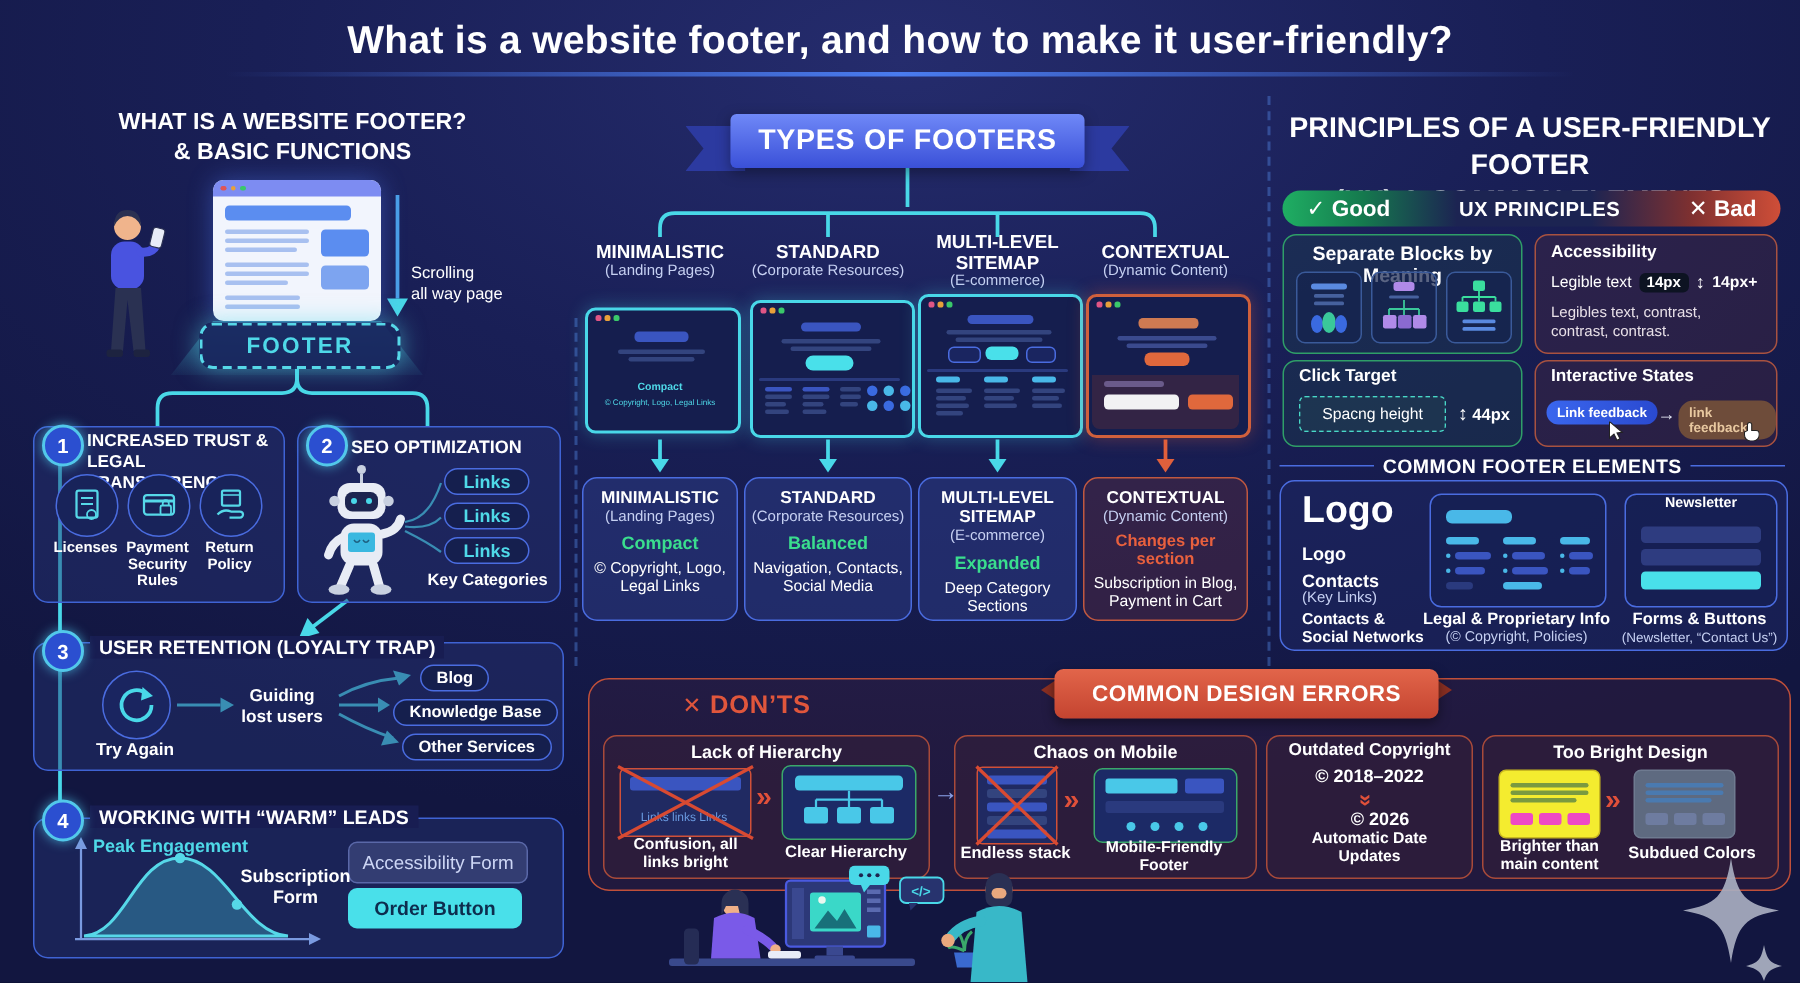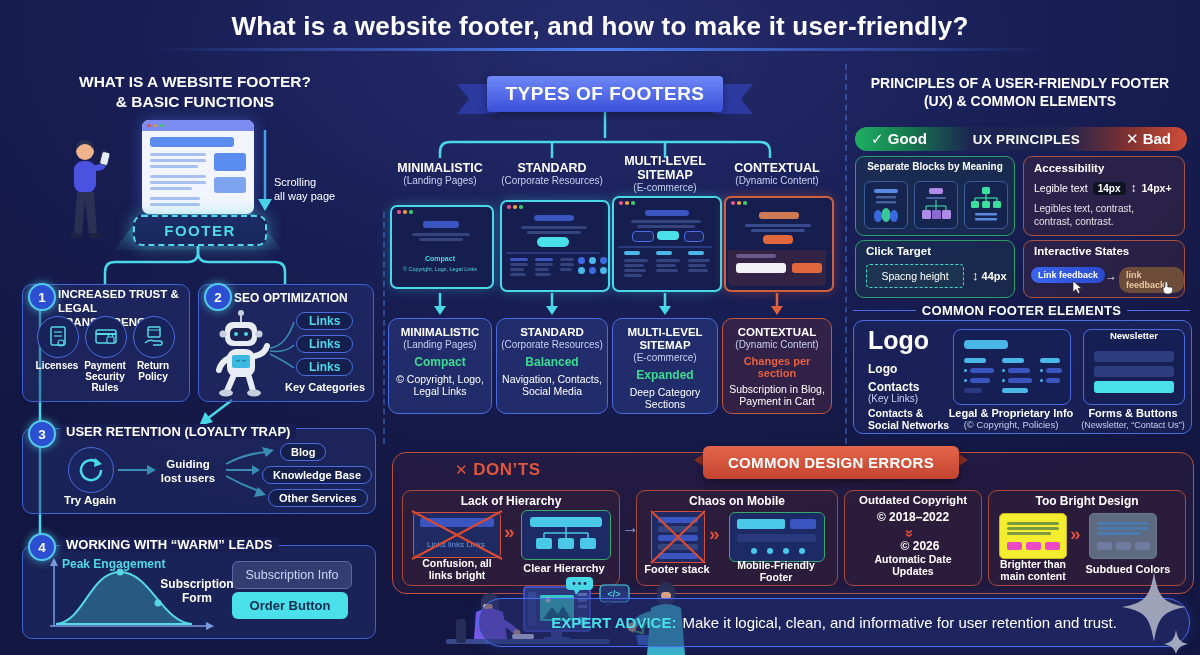--- a/index.html
+++ b/index.html
@@ -215,21 +215,21 @@
       <polygon points="166,66 166,74 174,70" fill="#7a9ae0"></polygon>
     <path d="M16,68 C44,66 50,16 80,16 C110,16 122,66 152,68 Z" fill="rgba(73,216,234,.3)" stroke="#56d8e8" stroke-width="2"></path>
     <circle cx="80" cy="16" r="3.5" fill="#56d8e8"></circle>
       <circle cx="118" cy="47" r="3.5" fill="#56d8e8"></circle>
   </svg>
   <div class="abs b" style="left:62px;top:557px;color:#4fd9e8;font-size:12px;z-index:4">Peak Engagement</div>
   <div class="abs b ctr" style="left:158px;top:578px;width:78px;font-size:12px;line-height:1.15;z-index:4">
     <div>Subscription</div>
       <div>Form</div>
   </div>
-  <div class="abs" style="left:232px;top:561px;width:118px;height:26px;background:#333d72;border:1px solid #5a68a8;border-radius:6px;color:#cdd6f5;font-size:12.5px;display:flex;align-items:center;justify-content:center;z-index:3">Subscription Info</div>
+  <div class="abs" style="left:232px;top:561px;width:118px;height:26px;background:#333d72;border:1px solid #5a68a8;border-radius:6px;color:#cdd6f5;font-size:12.5px;display:flex;align-items:center;justify-content:center;z-index:3">Accessibility Form</div>
   <div class="abs b" style="left:232px;top:592px;width:116px;height:27px;background:#49e0ea;border-radius:6px;color:#0d2d4e;font-size:13px;display:flex;align-items:center;justify-content:center;z-index:3">Order Button</div>
 
   <div class="abs" style="left:457px;top:84px;width:40px;height:30px;background:#2c3aa0;clip-path:polygon(0 0,100% 0,100% 100%,0 100%,30% 50%);z-index:2"></div>
   <div class="abs" style="left:713px;top:84px;width:40px;height:30px;background:#2c3aa0;clip-path:polygon(0 0,100% 0,70% 50%,100% 100%,0 100%);z-index:2"></div>
   <div class="abs b ctr" style="left:487px;top:76px;width:236px;height:36px;line-height:36px;font-size:19px;letter-spacing:.5px;background:linear-gradient(180deg,#6f88f7,#3a50d8);border-radius:4px;box-shadow:0 3px 9px rgba(0,0,0,.35);z-index:3">TYPES OF FOOTERS</div>
 
   <div class="abs" style="left:388px;top:161px;width:104px;z-index:2">
     <div class="ctitle">MINIMALISTIC</div>
       <div class="csub">(Landing Pages)</div>
   </div>
@@ -353,35 +353,35 @@
     <div class="kw">Expanded</div>
     <div class="ddesc">Deep Category Sections</div>
   </div>
   <div class="dcard" style="left:722px;top:318px;width:110px;height:96px;border-color:#c05840;background:rgba(96,46,60,.38)">
     <div class="ctitle" style="font-size:11.5px">CONTEXTUAL</div>
     <div class="csub">(Dynamic Content)</div>
     <div class="kw" style="color:#e8603e;font-size:11px">Changes per section</div>
     <div class="ddesc">Subscription in Blog, Payment in Cart</div>
   </div>
 
-  <div class="abs b ctr" style="left:850px;top:74px;width:340px;font-size:14px;line-height:1.3;z-index:2">
+  <div class="abs b ctr" style="left:850px;top:74px;width:340px;font-size:19px;line-height:1.3;z-index:2">
     <div>PRINCIPLES OF A USER-FRIENDLY FOOTER</div>
       <div>(UX) &amp; COMMON ELEMENTS</div>
   </div>
 
   <div class="abs" style="left:855px;top:127px;width:332px;height:24px;border-radius:12px;z-index:2;background:linear-gradient(90deg,#1fae63 0%,#157a4e 16%,#1c2452 35%,#1c2452 62%,#7e3030 82%,#cf4e38 100%);display:flex;align-items:center;justify-content:space-between;padding:0 16px;box-sizing:border-box">
     <span class="b" style="font-size:15px">
       <span>✓</span> <span>Good</span></span>
     <span class="b" style="font-size:13.5px;letter-spacing:.3px">UX PRINCIPLES</span>
     <span class="b" style="font-size:15px">
       <span>✕</span> <span>Bad</span></span>
   </div>
 
   <div class="abs" style="left:855px;top:156px;width:158px;height:78px;border:1.5px solid #2f9e68;border-radius:9px;background:rgba(28,66,74,.35);z-index:2">
-    <div class="b ctr" style="font-size:10px;margin-top:4px">Separate Blocks by Meaning</div>
+    <div class="b ctr" style="font-size:13px;margin-top:4px">Separate Blocks by Meaning</div>
     <div class="abs" style="left:8px;top:24px;width:42px;height:46px;background:rgba(22,36,78,.7);border:1px solid #3a5a9a;border-radius:6px">
       <svg width="42" height="46" viewBox="0 0 42 46">
           <rect x="9" y="7" width="24" height="4" rx="2" fill="#5a8ae0"></rect>
           <rect x="11" y="14" width="20" height="2.5" rx="1" fill="#46619e"></rect>
           <rect x="11" y="19" width="20" height="2.5" rx="1" fill="#46619e"></rect>
           <ellipse cx="13" cy="34" rx="4" ry="6" fill="#3a6ae0"></ellipse>
           <ellipse cx="21" cy="33" rx="4.5" ry="7" fill="#3ac89a"></ellipse>
           <ellipse cx="29" cy="34" rx="4" ry="6" fill="#3a6ae0"></ellipse>
         </svg>
     </div>
@@ -560,21 +560,21 @@
     <div class="chev" style="left:72px;top:32px">»</div>
     <div class="abs" style="left:92px;top:21px;width:94px;height:48px;background:#1c2a66;border:1.5px solid #3aa86a;border-radius:6px">
       <div class="bar" style="left:7px;top:6px;width:48px;height:10px;background:#49c8e8;border-radius:2px"></div>
       <div class="bar" style="left:60px;top:6px;width:26px;height:10px;background:#3a55c0;border-radius:2px"></div>
       <div class="bar" style="left:7px;top:21px;width:79px;height:8px;background:#2a3a7e;border-radius:2px"></div>
       <div class="bar" style="left:21px;top:35px;width:6px;height:6px;background:#49c8e8;border-radius:50%"></div>
       <div class="bar" style="left:37px;top:35px;width:6px;height:6px;background:#49c8e8;border-radius:50%"></div>
       <div class="bar" style="left:53px;top:35px;width:6px;height:6px;background:#49c8e8;border-radius:50%"></div>
       <div class="bar" style="left:69px;top:35px;width:6px;height:6px;background:#49c8e8;border-radius:50%"></div>
     </div>
-    <div class="gcap" style="left:0;top:72px;width:80px;font-size:11px">Footer stack</div>
+    <div class="gcap" style="left:0;top:72px;width:80px;font-size:11px">Endless stack</div>
     <div class="gcap" style="left:88px;top:69px;width:102px">
       <div>Mobile-Friendly</div>
         <div>Footer</div>
     </div>
   </div>
 
   <div class="errbox" style="left:844px;top:490px;width:136px;height:94px;z-index:3">
     <div class="etitle" style="font-size:11.5px">Outdated Copyright</div>
     <div class="abs b ctr" style="left:0;right:0;top:19px;font-size:12px">© 2018–2022</div>
     <div class="abs" style="left:62px;top:33px;color:#e0503a;font-weight:bold;font-size:15px;transform:rotate(90deg);letter-spacing:-2px">»</div>
@@ -642,23 +642,19 @@
     <path d="M208,58 h14 l-2,10 h-10 z" fill="#3a6ad0"></path>
     <path d="M215,57 q-1,-10 -6,-14 M215,57 q0,-9 5,-13 M215,57 q-8,-4 -11,-2" stroke="#3aa86a" stroke-width="2" fill="none"></path>
     <circle cx="238" cy="16" r="9" fill="#eaa87e"></circle>
     <path d="M229,14 a9,9 0 0 1 18,0 v7 q0,7 -9,7 q-9,0 -9,-7 z" fill="#2a3054"></path>
     <rect x="233" y="15" width="10" height="7" rx="3.5" fill="#eaa87e"></rect>
     <path d="M223,31 q15,-8 30,0 l4,47 h-38 z" fill="#38b8c8"></path>
     <path d="M226,37 q-14,2 -21,12" stroke="#38b8c8" stroke-width="7" fill="none" stroke-linecap="round"></path>
     <circle cx="204" cy="50" r="4.5" fill="#eaa87e"></circle>
   </svg>
 
-  <div class="abs" style="left:478px;top:598px;width:710px;height:47px;border:1.5px solid #4a6cf0;border-radius:24px;background:rgba(38,50,118,.55);box-shadow:0 0 14px rgba(60,90,220,.3);display:flex;align-items:center;justify-content:center;gap:6px;z-index:4">
-    <span class="b" style="color:#49e0ea;font-size:15px">EXPERT ADVICE:</span>
-    <span style="font-size:15px">Make it logical, clean, and informative for user retention and trust.</span>
-  </div>
 
   <svg class="abs" style="left:1120px;top:572px;z-index:5" width="72" height="82" viewBox="0 0 72 82">
     <path d="M34,0 C38,26 44,31 66,35 C44,39 38,44 34,70 C30,44 24,39 2,35 C24,31 30,26 34,0 Z" fill="#a8aec0" opacity=".92"></path>
     <path d="M56,58 C58,68 60,70 68,72 C60,74 58,76 56,82 C54,76 52,74 44,72 C52,70 54,68 56,58 Z" fill="#b8bece" opacity=".85"></path>
   </svg>
 
 </div>
 
 </body></html>

